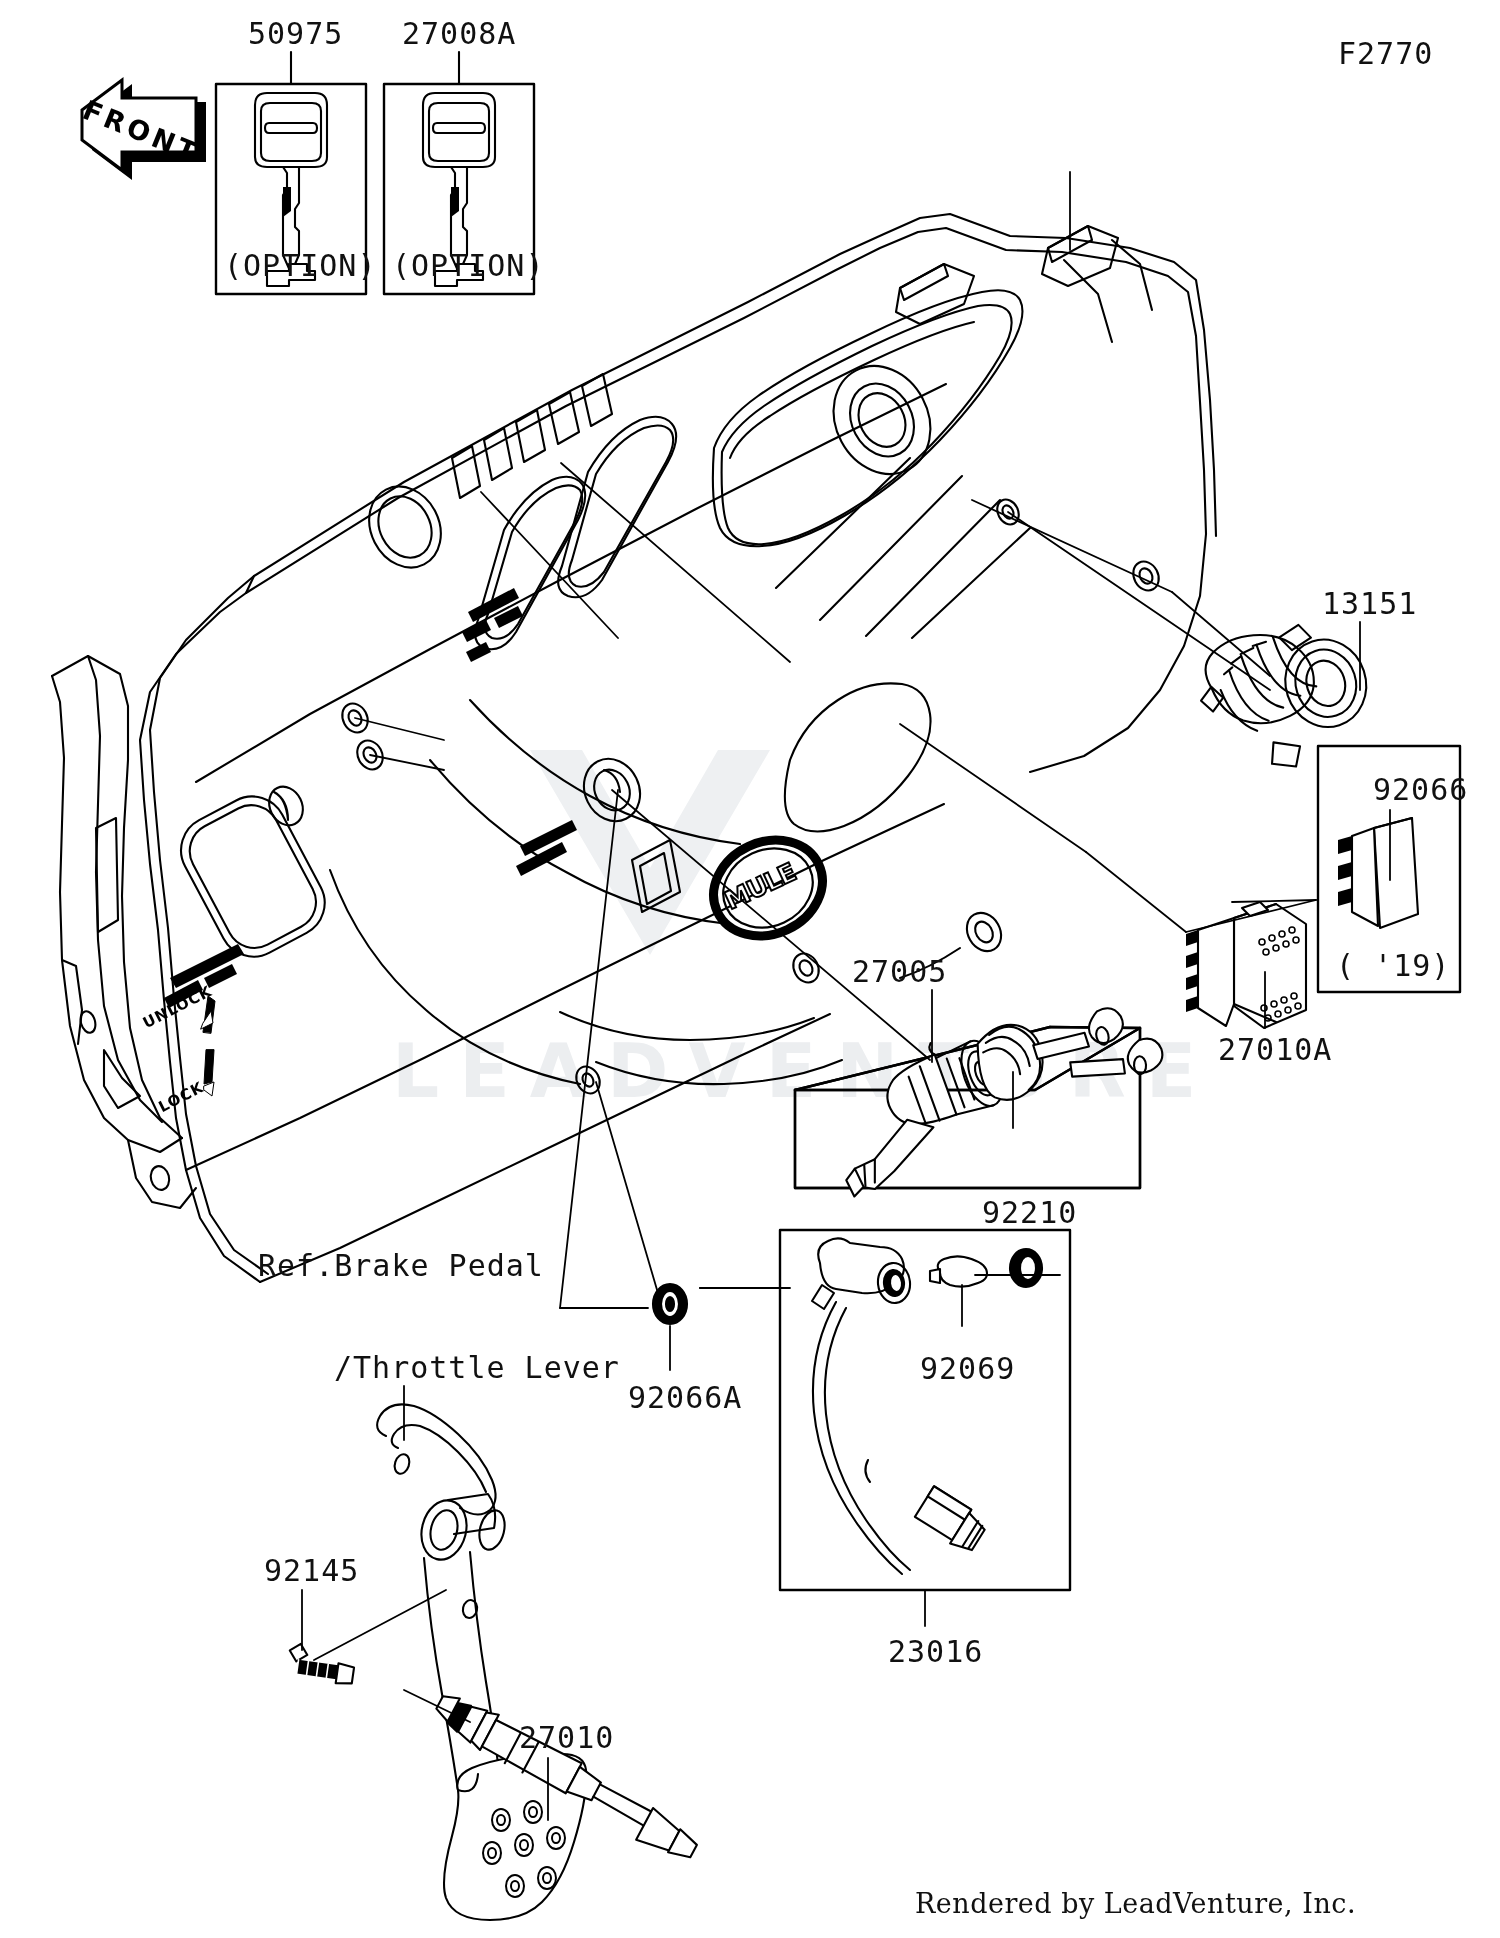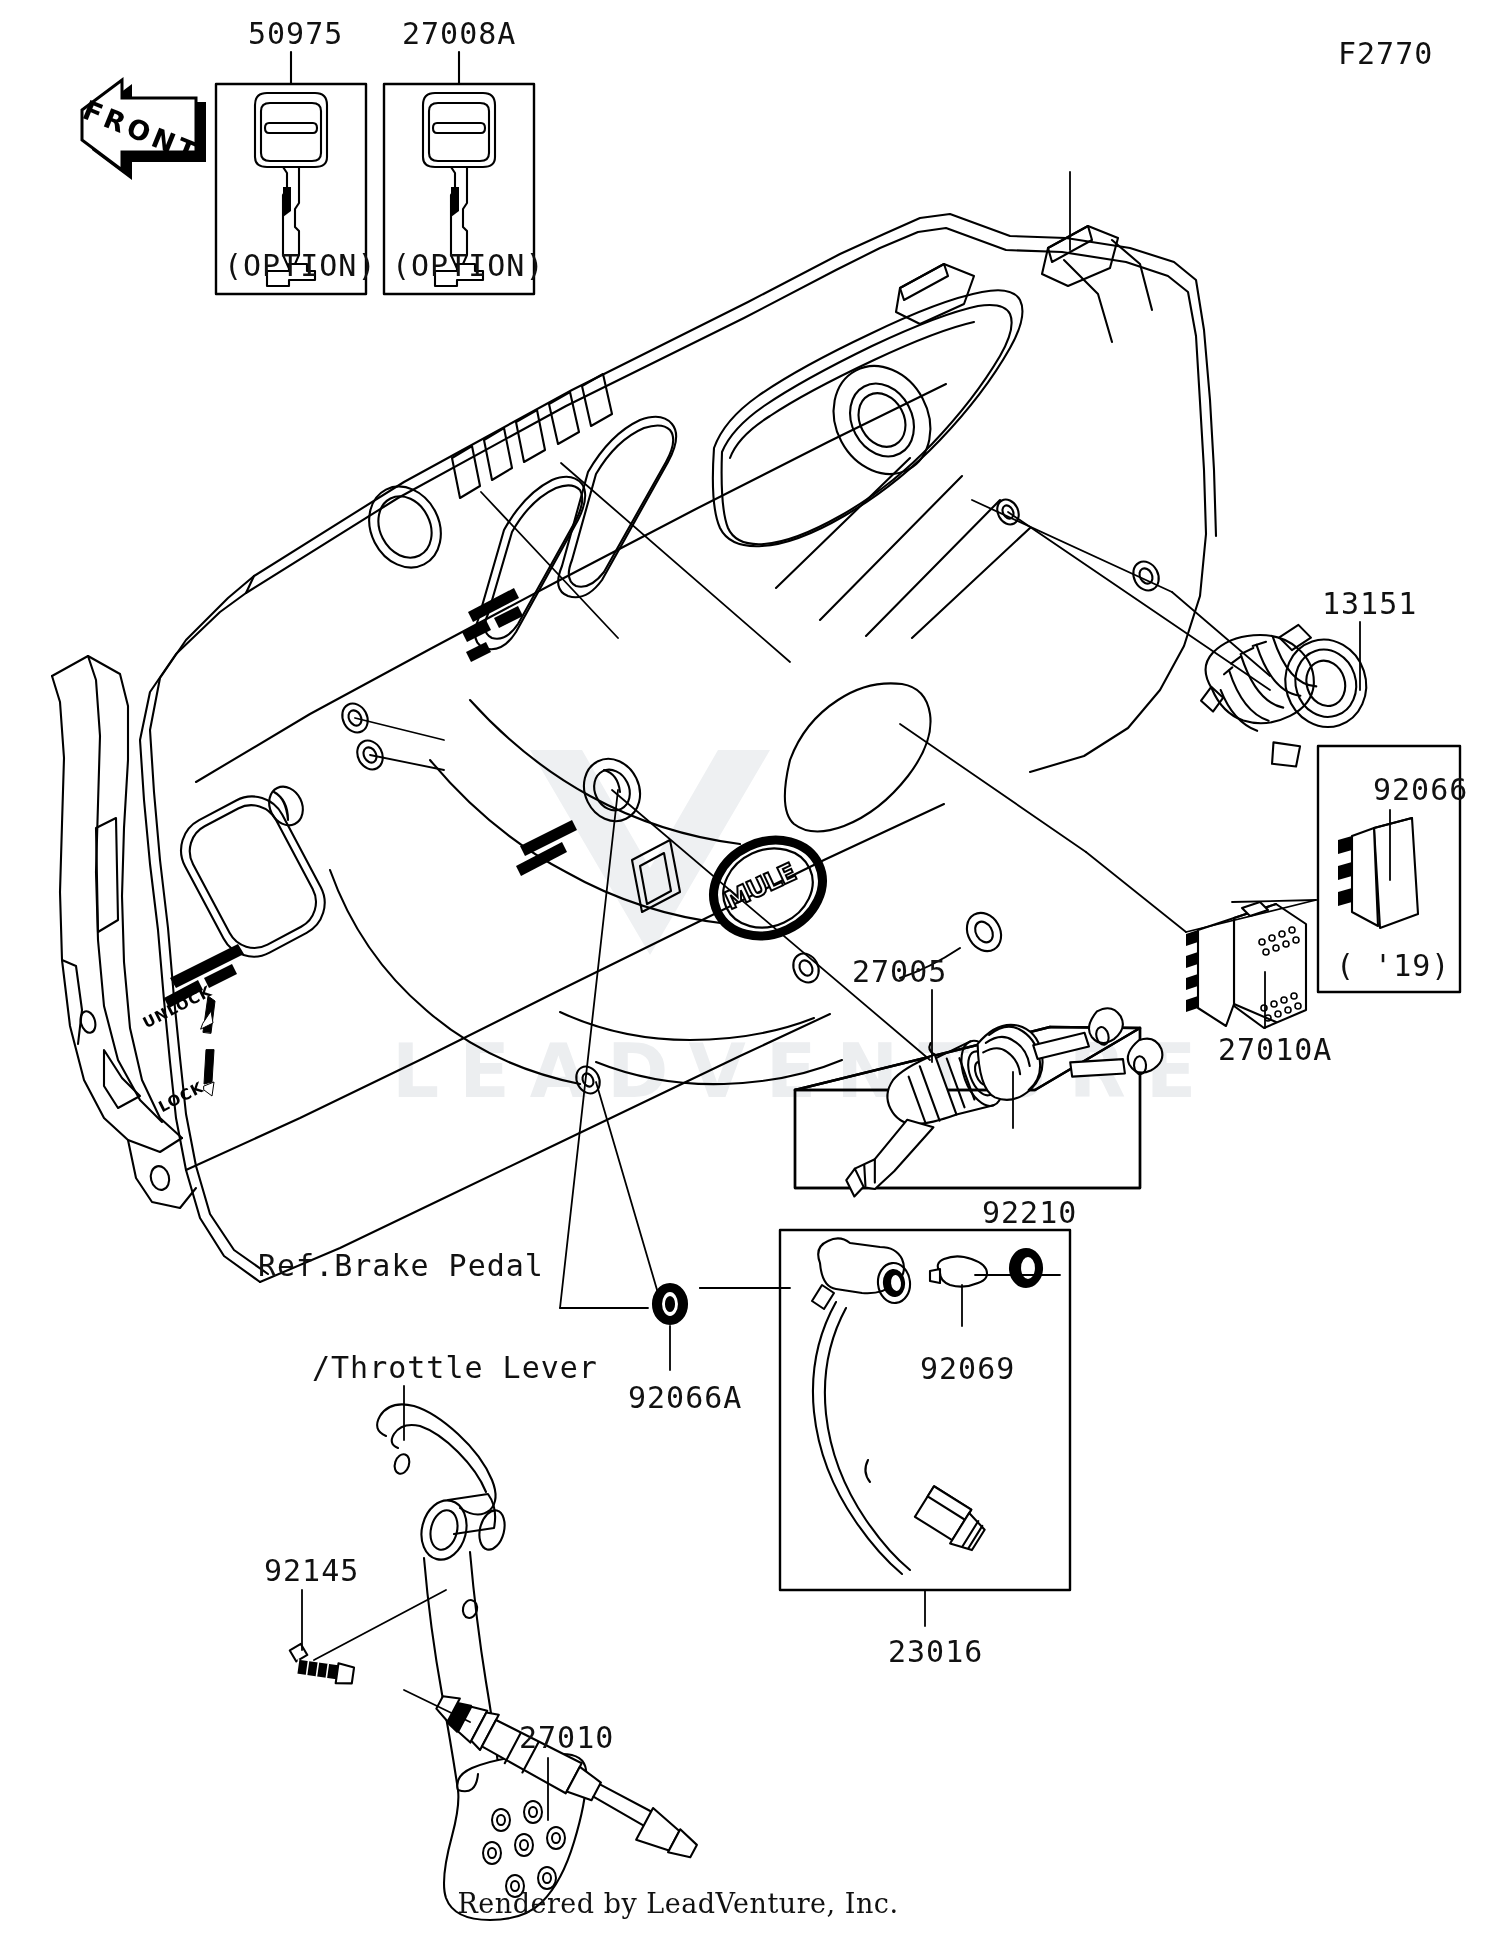--- a/index.html
+++ b/index.html
@@ -3,21 +3,21 @@
 <meta charset="utf-8">
 <style>
   html,body{margin:0;padding:0;background:#ffffff;}
   body{width:1500px;height:1938px;position:relative;overflow:hidden;
        font-family:"DejaVu Sans Mono","Liberation Mono",monospace;color:#000;}
   #stage{position:absolute;left:0;top:0;width:1500px;height:1938px;}
   svg.layer{position:absolute;left:0;top:0;width:1500px;height:1938px;}
   .lbl{position:absolute;white-space:pre;color:#111;
        font-family:"DejaVu Sans Mono","Liberation Mono",monospace;
        font-size:30px;letter-spacing:1px;line-height:1.18;}
-  .footer{position:absolute;left:0;width:1356px;text-align:center;
+  .footer{position:absolute;left:0;width:1356px;text-align:right;
           font-family:"DejaVu Serif","Liberation Serif",serif;
           font-size:27px;color:#111;letter-spacing:.5px;}
   .front-badge{position:absolute;left:56px;top:66px;width:150px;height:130px;}
   .wm{position:absolute;pointer-events:none;color:#eceef0;
       font-family:"DejaVu Sans","Liberation Sans",sans-serif;font-weight:700;}
 </style>
 </head>
 <body>
 
 <div id="stage">
@@ -486,21 +486,21 @@
   <div class="lbl" style="left:1338px;top:36px;">F2770</div>
   <div class="lbl" style="left:1322px;top:586px;">13151</div>
   <div class="lbl" style="left:1340px;top:772px;margin-left:33px;">92066</div>
   <div class="lbl" style="left:1336px;top:948px;">( '19)</div>
   <div class="lbl" style="left:1218px;top:1032px;">27010A</div>
   <div class="lbl" style="left:852px;top:954px;">27005</div>
   <div class="lbl" style="left:982px;top:1195px;">92210</div>
   <div class="lbl" style="left:920px;top:1335px;margin-top:16px;">92069</div>
   <div class="lbl" style="left:628px;top:1380px;">92066A</div>
   <div class="lbl" style="left:258px;top:1248px;">Ref.Brake Pedal</div>
-  <div class="lbl" style="left:312px;top:1350px;">/Throttle Lever</div>
+  <div class="lbl" style="left:334px;top:1350px;">/Throttle Lever</div>
   <div class="lbl" style="left:264px;top:1553px;">92145</div>
   <div class="lbl" style="left:888px;top:1634px;">23016</div>
   <div class="lbl" style="left:519px;top:1720px;">27010</div>
 
   <div class="lbl" style="left:224px;top:248px;">(OPTION)</div>
   <div class="lbl" style="left:392px;top:248px;">(OPTION)</div>
 
   <div class="footer" style="top:1888px;">Rendered by LeadVenture, Inc.</div>
 
 </div>

